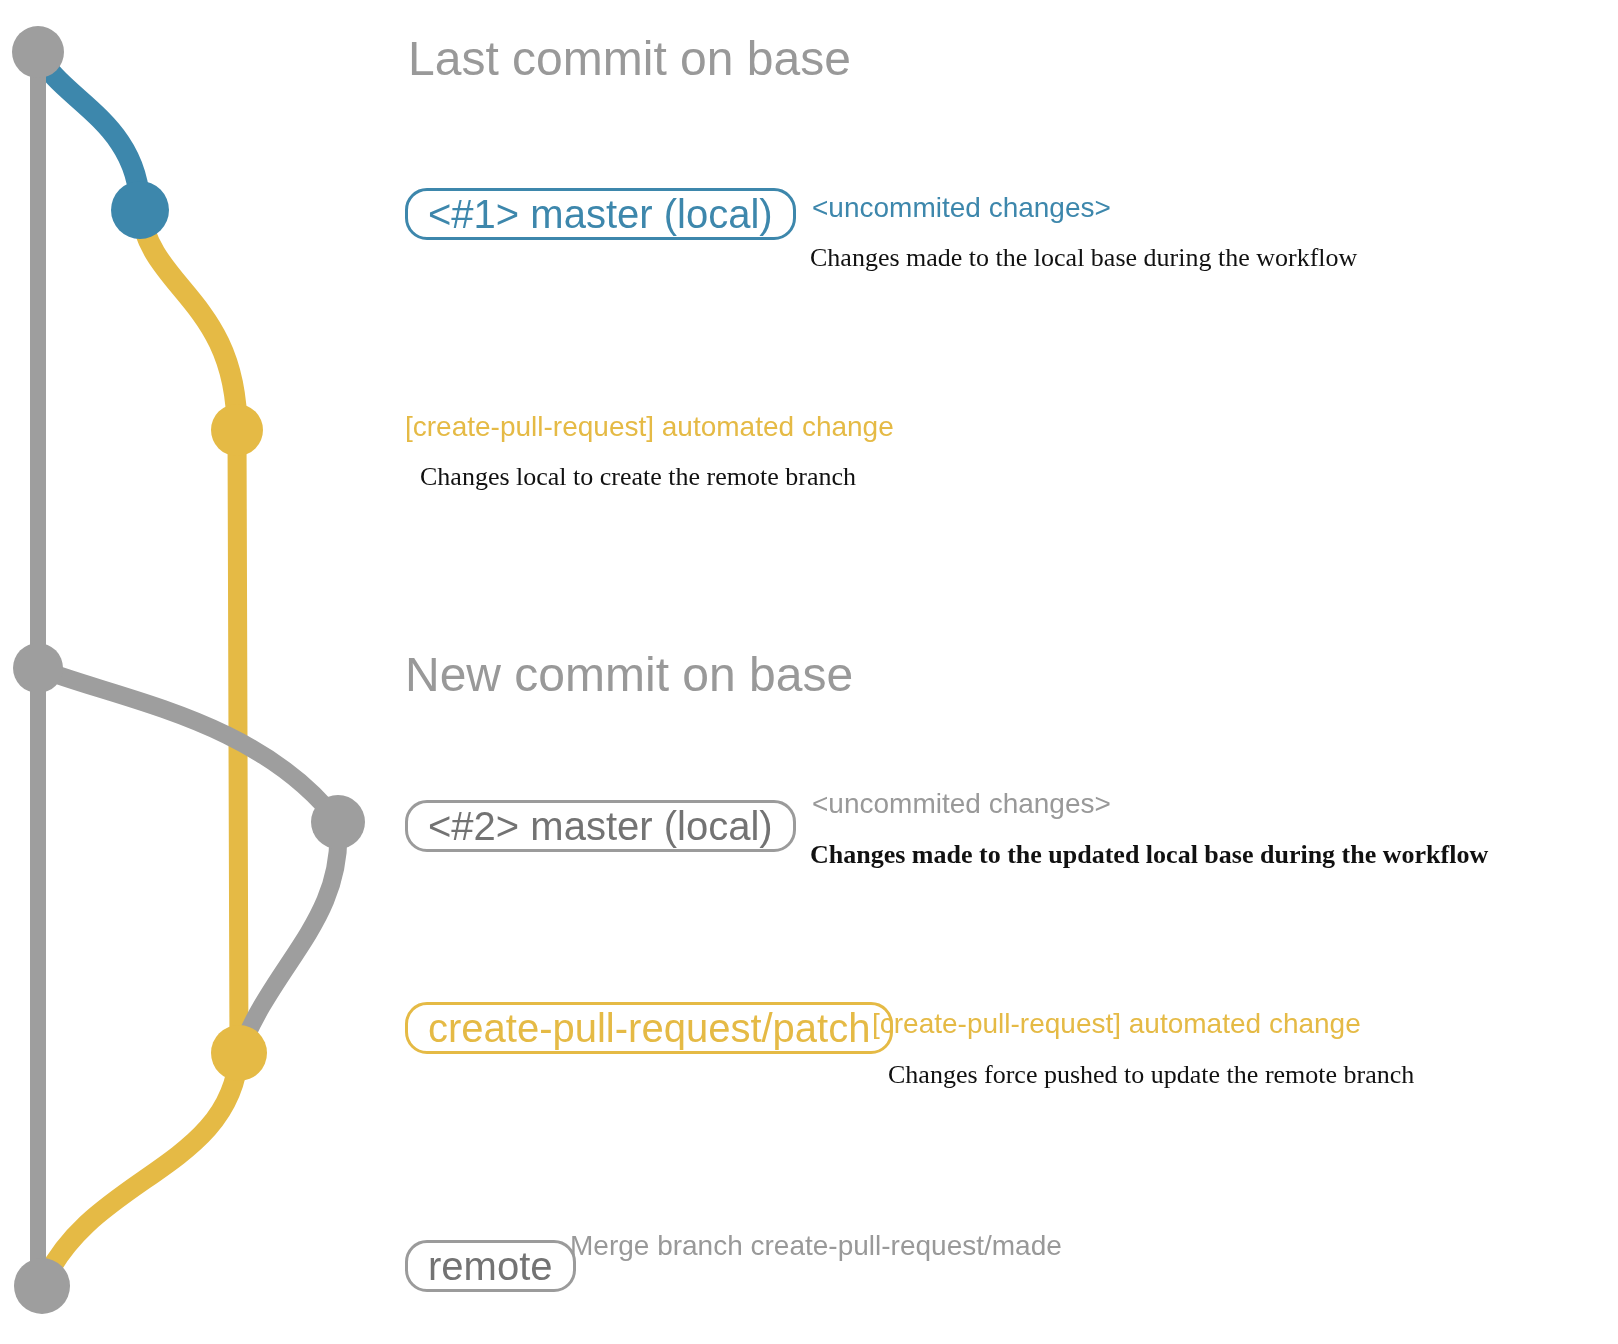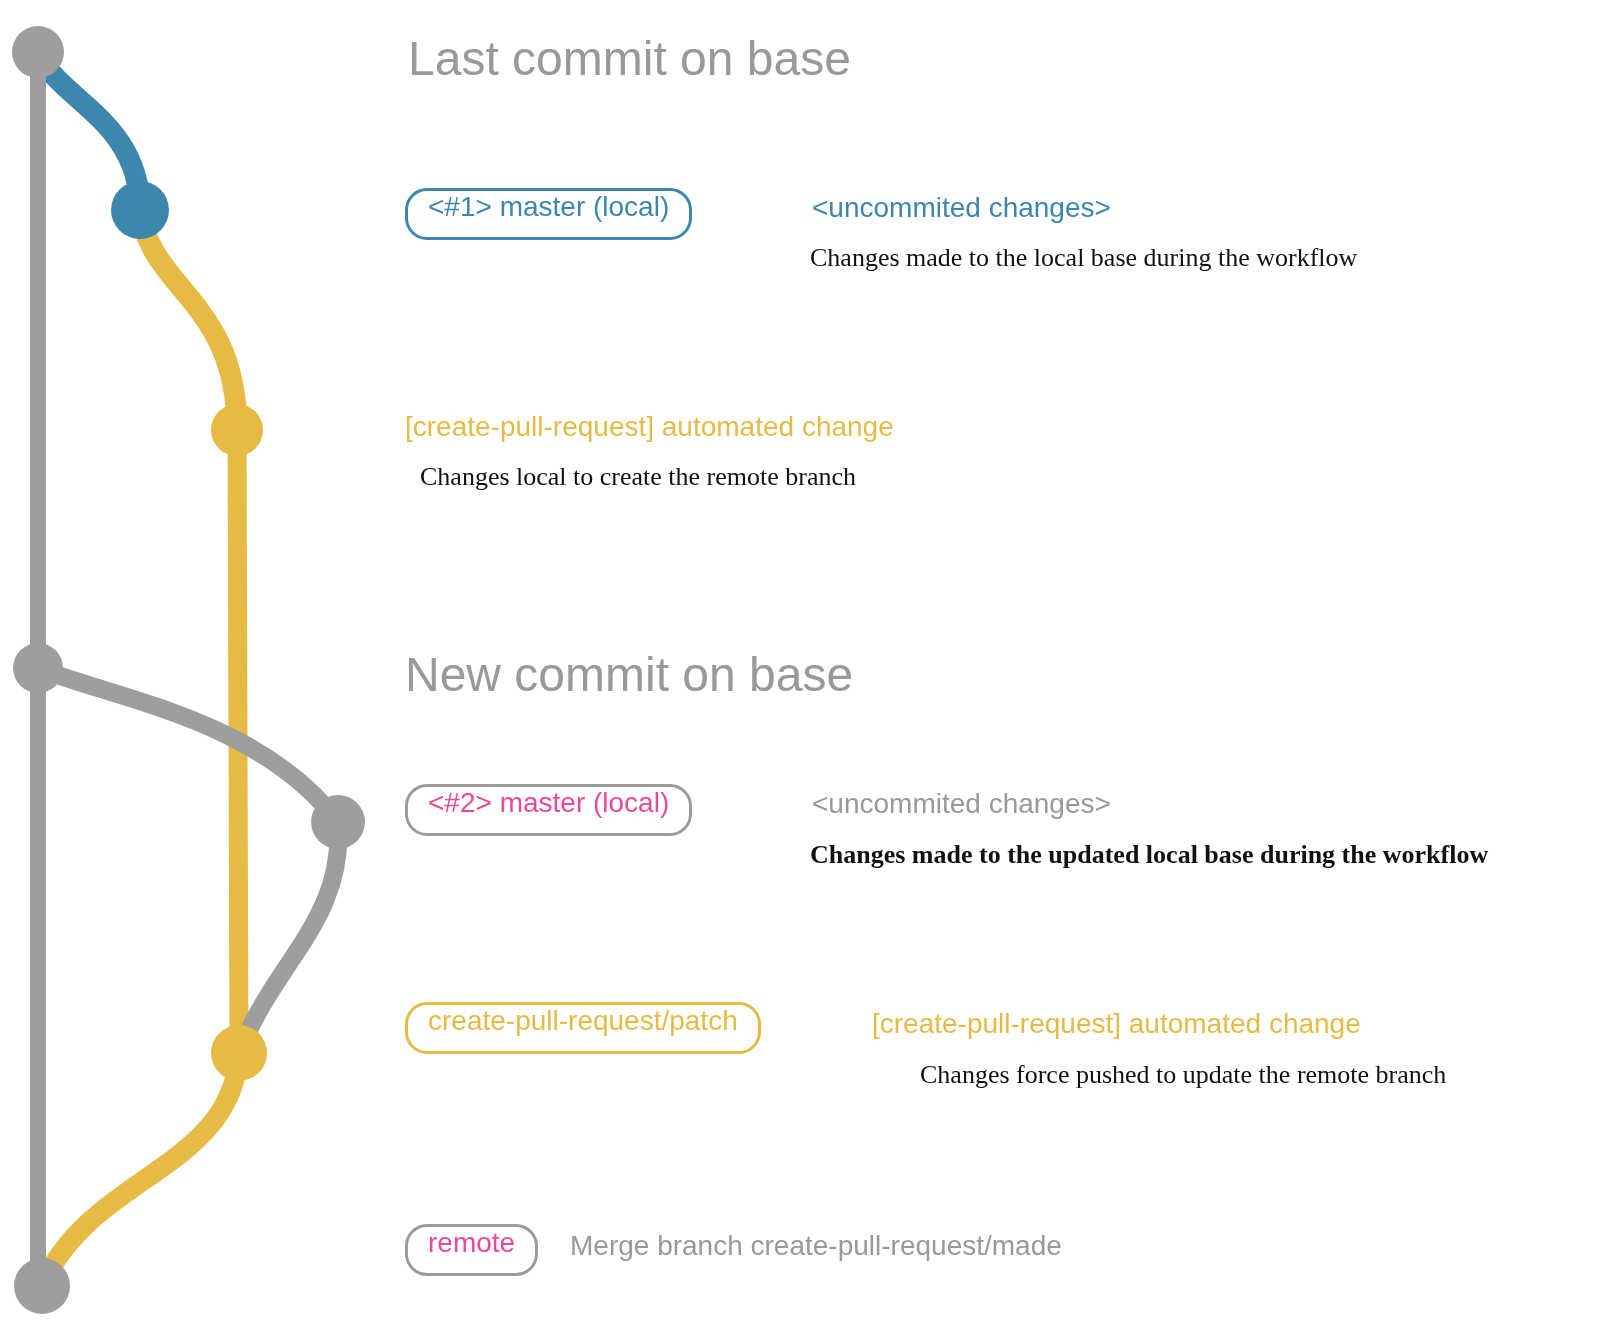--- a/index.html
+++ b/index.html
@@ -39,28 +39,28 @@
     line-height: 1.15;
   }
 
   .badge {
     position: absolute;
     box-sizing: border-box;
     height: 52px;
     border: 3px solid;
     border-radius: 22px;
     display: inline-flex;
-    align-items: flex-start;
+    align-items: flex-end;
     padding: 0 20px;
-    font-size: 28px;
+    font-size: 40px;
     white-space: nowrap;
     background: #ffffff;
   }
   .badge.blue   { color: #3d87ac; border-color: #3d87ac; }
-  .badge.gray   { color: #ec4899; border-color: #9b9b9b; }
+  .badge.gray   { color: #737373; border-color: #9b9b9b; margin-top: 16px; }
   .badge.yellow { color: #e5ba45; border-color: #e5ba45; }
 </style>
 </head>
 <body>
 
 <div class="canvas">
 
   <svg class="graph" width="1618" height="1344" viewBox="0 0 1618 1344">
 
     <path d="M38,52 C58,100 140,120 140,210" fill="none" stroke-width="21" stroke-linecap="round" stroke="#3d87ac"></path>
@@ -96,20 +96,20 @@
   <div class="badge gray" style="left:405px; top:784px;">
     <span>&lt;#2&gt; master (local)</span>
   </div>
   <div class="annotation gray" style="left:812px; top:788px;">&lt;uncommited changes&gt;</div>
   <div class="desc" style="left:810px; top:840px;font-weight:bold;">Changes made to the updated local base during the workflow</div>
 
   <div class="badge yellow" style="left:405px; top:1002px;">
     <span>create-pull-request/patch</span>
   </div>
   <div class="annotation yellow" style="left:872px; top:1008px;">[create-pull-request] automated change</div>
-  <div class="desc" style="left:920px; top:1060px;">Changes force pushed to update the remote branch</div>
+  <div class="desc" style="left:888px; top:1060px;">Changes force pushed to update the remote branch</div>
 
   <div class="badge gray" style="left:405px; top:1224px;">
     <span>remote</span>
   </div>
   <div class="annotation gray" style="left:570px; top:1230px;">Merge branch create-pull-request/made</div>
 
 </div>
 
 </body></html>

